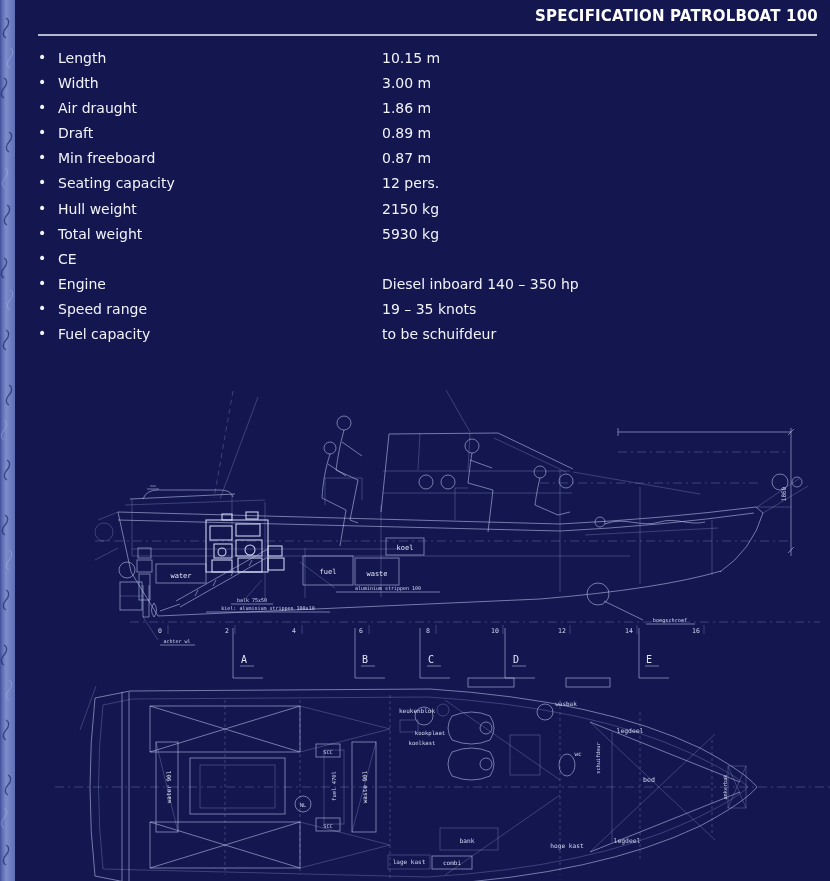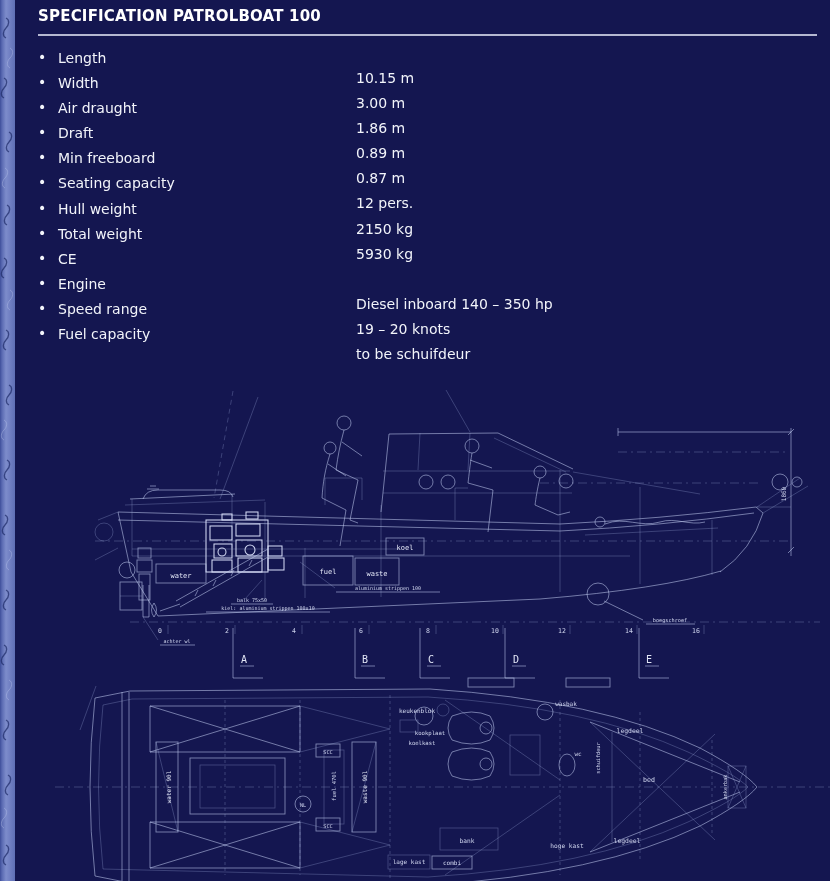--- a/index.html
+++ b/index.html
@@ -8,28 +8,28 @@
     background:#141650;
     font-family:"DejaVu Sans",sans-serif;
   }
   
   .edge{position:absolute;left:0;top:0;width:15px;height:881px;
     background:linear-gradient(90deg,#3e4e9a 0px,#5a6ab2 2px,#7d8ccb 6px,#6d7cc0 11px,#5f6fb5 15px);}
   .edge svg{position:absolute;left:0;top:0;}
   .sqg{stroke:#1d2a66;stroke-width:1.3;fill:none;opacity:.7;}
   .sqh{stroke:#b9c3ec;stroke-width:.8;fill:none;opacity:.5;}
 
-  .content{position:absolute;left:38px;top:0;width:780px;color:#f2f4fa;}
+  .content{position:absolute;left:38px;top:0;width:780px;color:#f2f4fa;text-align:right;}
   .title{font-size:15px;font-weight:bold;letter-spacing:.2px;color:#ffffff;margin-top:7px;}
   .rule{height:2px;background:#c6cadf;opacity:.9;margin-top:9px;width:779px;}
   .spec-list{margin-top:14px;}
   .spec-row{position:relative;height:25.1px;font-size:14px;}
   .spec-row .blt{position:absolute;left:0;top:-1px;}
   .spec-row .lbl{position:absolute;left:20px;}
-  .spec-row .val{position:absolute;left:318px;margin-top:20px;}
+  .spec-row .val{position:absolute;left:344px;}
 
   
   .bp{position:absolute;left:15px;top:385px;width:815px;height:496px;}
   .bp svg{filter:blur(0.35px);}
   .s1{stroke:#dbe2fb;stroke-opacity:.95;fill:none;stroke-width:1.05;}
   .s2{stroke:#c2cdf0;stroke-opacity:.62;fill:none;stroke-width:.9;}
   .s3{stroke:#aab8e8;stroke-opacity:.34;fill:none;stroke-width:.8;}
   .dd{stroke-dasharray:9 4 2 4;}
   .d2{stroke-dasharray:5 4;}
   .d3{stroke-dasharray:3 3;}
@@ -117,21 +117,21 @@
         <span class="lbl">CE</span>
       </div>
     <div class="spec-row">
         <span class="blt">•</span>
         <span class="lbl">Engine</span>
         <span class="val">Diesel inboard 140 – 350 hp</span>
       </div>
     <div class="spec-row">
         <span class="blt">•</span>
         <span class="lbl">Speed range</span>
-        <span class="val">19 – 20 knots</span>
+        <span class="val">19 – 35 knots</span>
       </div>
     <div class="spec-row">
         <span class="blt">•</span>
         <span class="lbl">Fuel capacity</span>
         <span class="val">to be schuifdeur</span>
       </div>
   </div>
 </div>
 
 <div class="bp">

